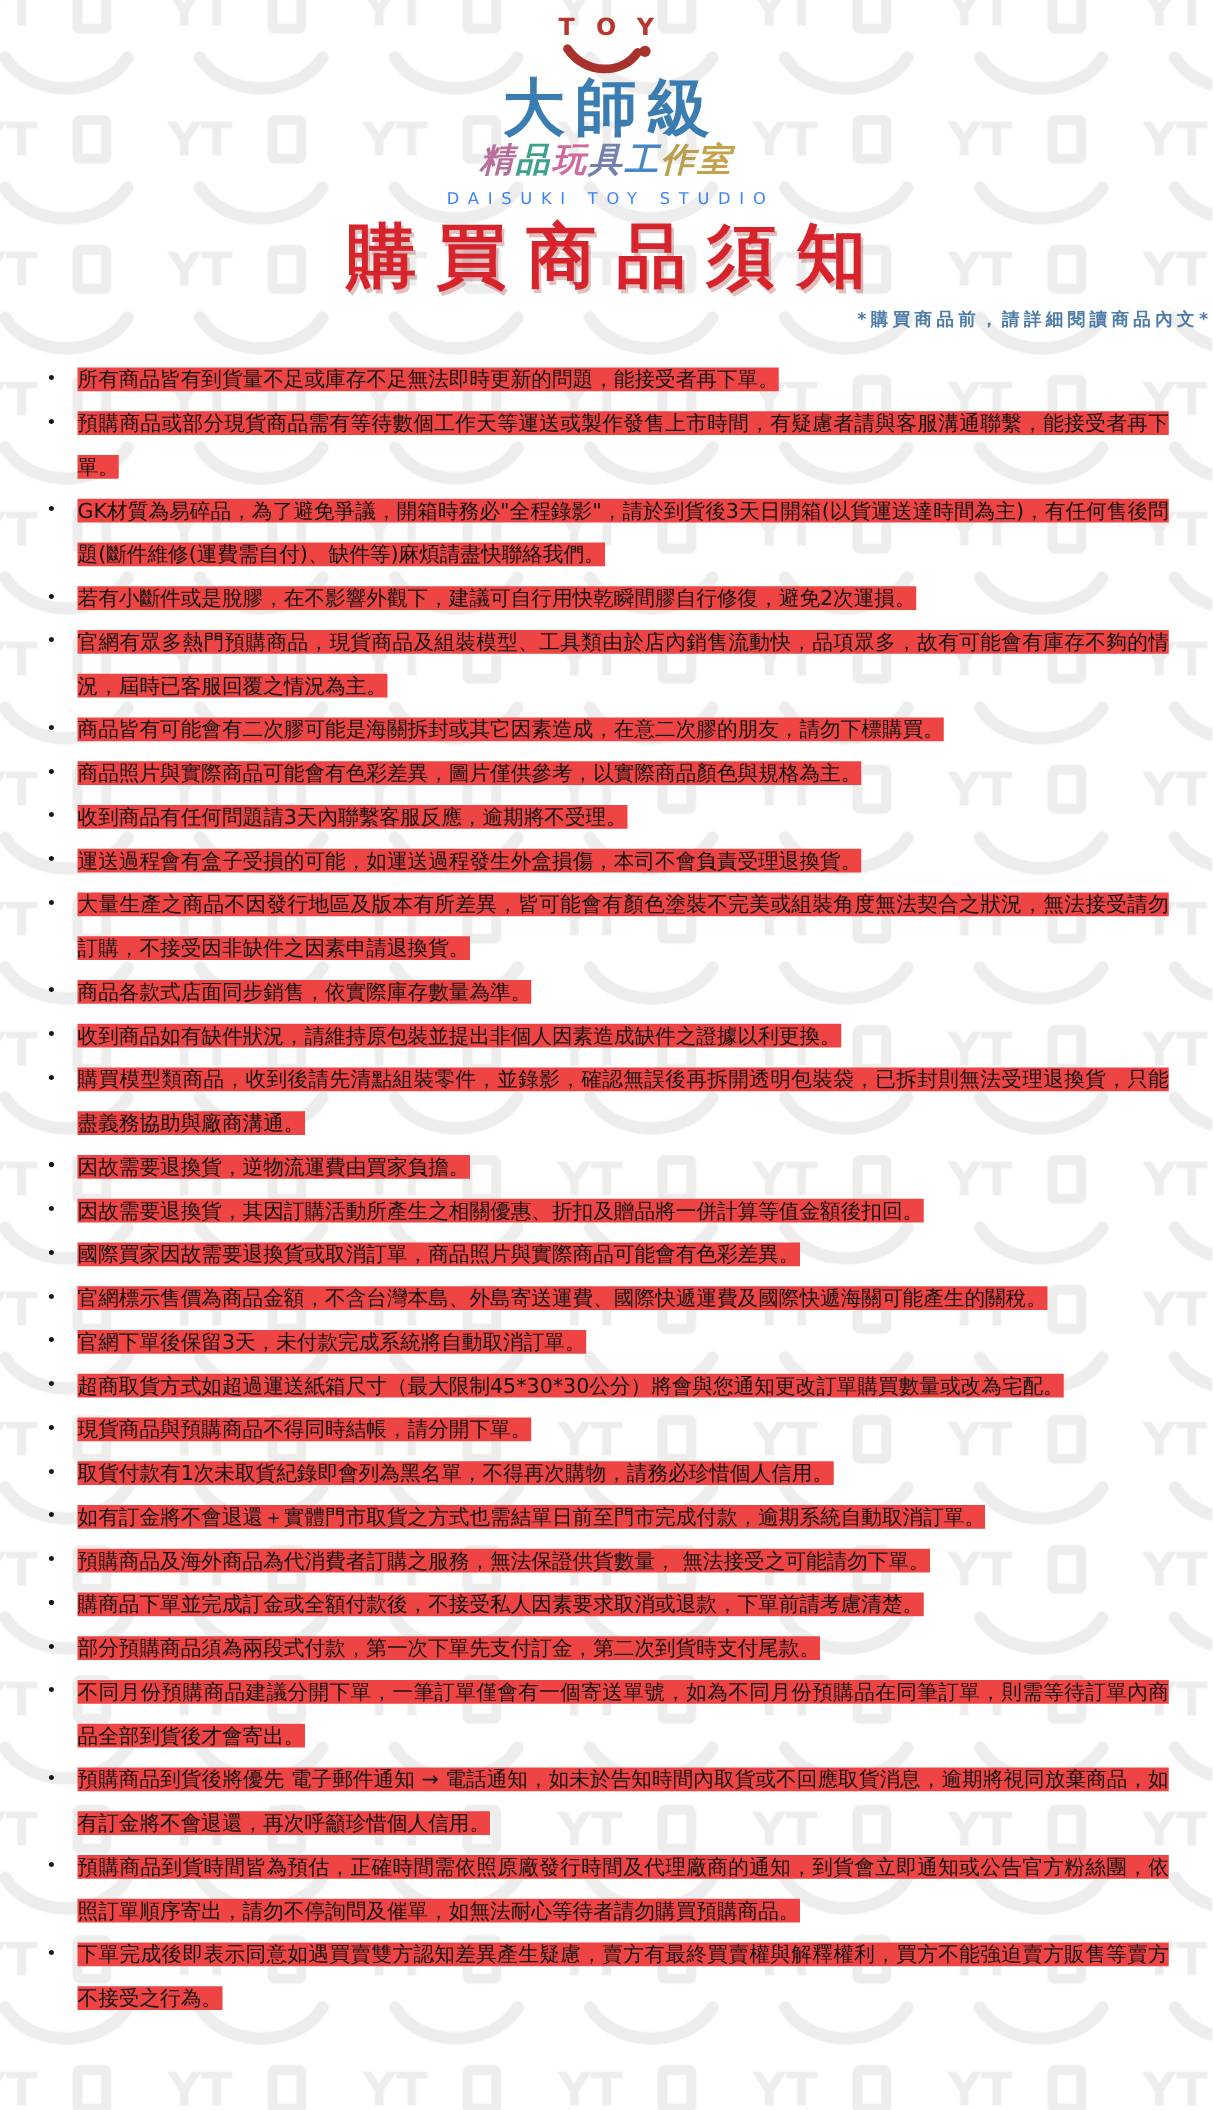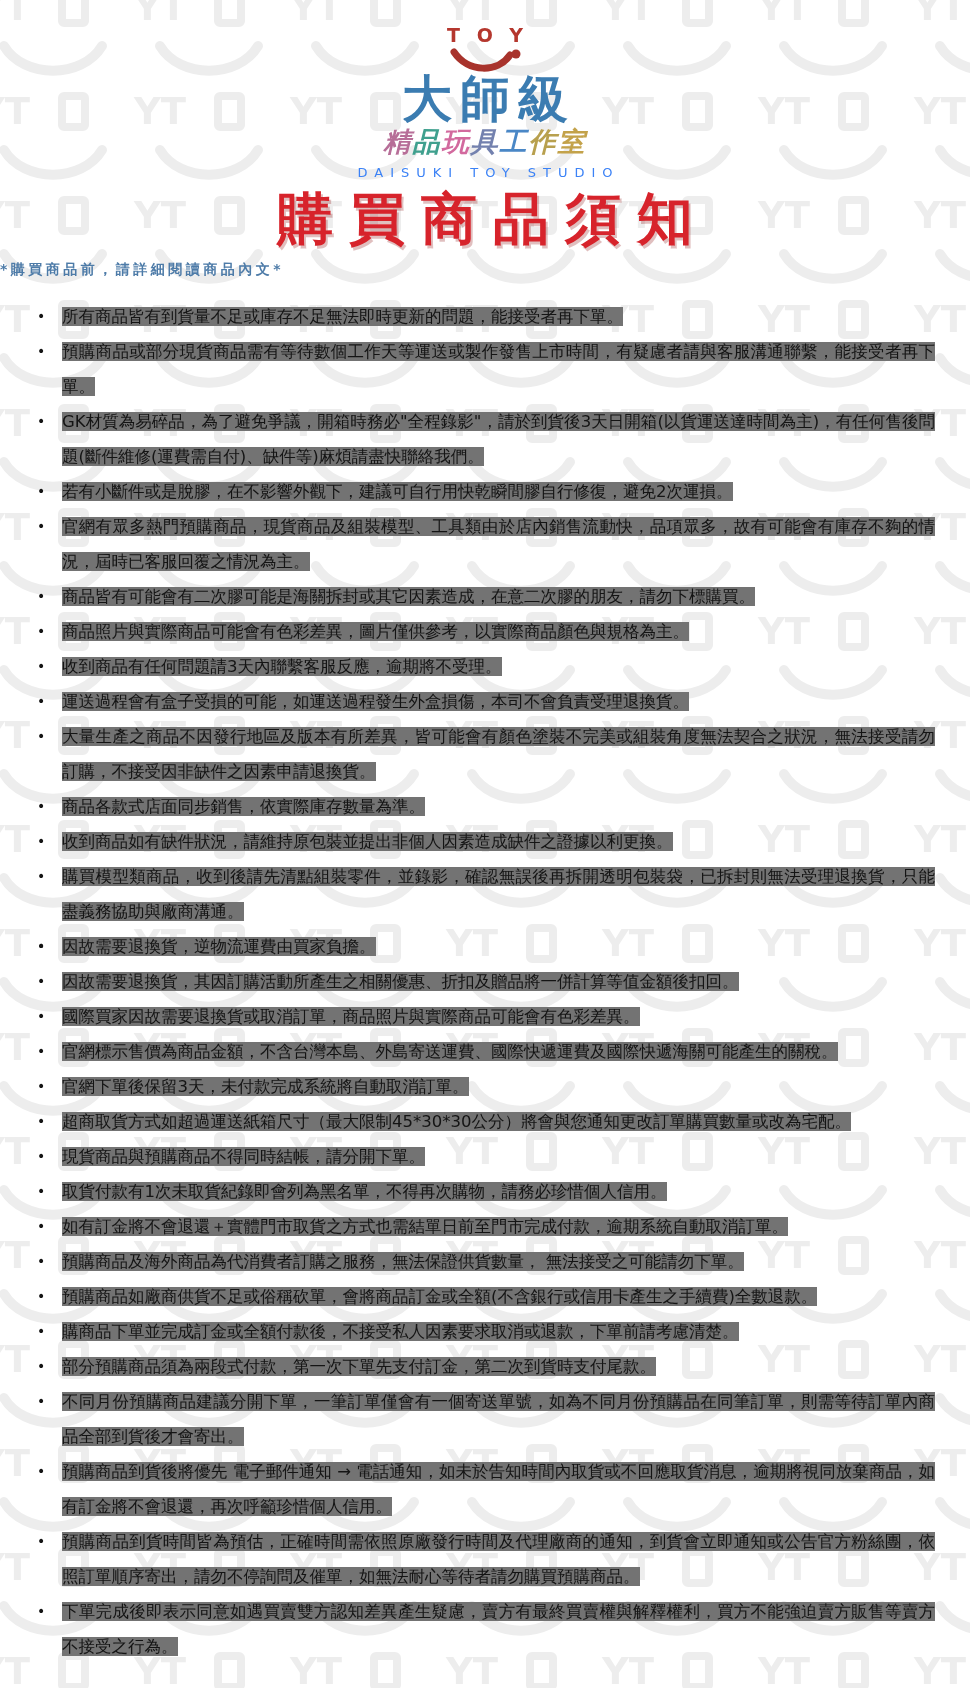--- a/index.html
+++ b/index.html
@@ -9,21 +9,21 @@
     font-family: "DejaVu Sans", "Liberation Sans", sans-serif;
     position: relative;
     overflow: hidden;
   }
   .watermark {
     position: absolute; top: 0; left: 0; z-index: 0;
   }
   .content { position: relative; z-index: 1; }
 
   
-  .logo { text-align: center; padding-top: 24px; }
+  .logo { text-align: center; padding-top: 11px; }
   .toy-word {
     font-size: 19px; font-weight: bold; color: #b5372e;
     letter-spacing: 17px; text-indent: 17px; line-height: 22px;
   }
   .smile-row { height: 26px; line-height: 0; margin-top: 2px; }
   .brand-zh {
     font-size: 50px; font-weight: bold; color: #3b7cb1;
     letter-spacing: 8px; text-indent: 8px; line-height: 50px; margin-top: 0px;
   }
   .studio-zh {
@@ -37,38 +37,38 @@
 
   
   .page-title {
     text-align: center; margin-top: 8px;
     font-size: 56px; font-weight: 900; color: #d7232b;
     letter-spacing: 16px; text-indent: 16px; line-height: 62px;
     text-shadow: 2px 3px 0 rgba(145, 25, 25, 0.28);
     font-family: Liberation Serif, serif;
   }
   .page-subtitle {
-    text-align: left; margin-top: 11px;
+    text-align: right; margin-top: 11px;
     font-size: 14px; font-weight: bold; color: #4d7ba8;
     letter-spacing: 3.5px; line-height: 16px;
   }
 
   
   .bullets { margin: 22px 35px 0 33px; }
   .bullet-item {
     position: relative; padding-left: 29px;
     font-size: 16.5px; line-height: 35px; color: #141414;
     text-align: justify;
   }
   .bullet-item .dot {
     position: absolute; left: 4px; top: 0;
     font-size: 14px; color: #141414;
   }
   .bullet-item .txt {
-    background: #737373;
+    background: #ef4444;
     -webkit-box-decoration-break: clone; box-decoration-break: clone;
   }
 </style>
 </head>
 <body>
 
 <svg class="watermark" width="970" height="1688" xmlns="http://www.w3.org/2000/svg" aria-hidden="true">
   <defs>
     <pattern id="wm-tile" patternUnits="userSpaceOnUse" width="156" height="104" x="-26" y="-14">
       <text x="4" y="34" font-size="37" font-weight="bold" font-family="DejaVu Sans, sans-serif" id="wm-letters-1" fill="#ededed">YT</text>
@@ -212,21 +212,20 @@
       <span class="txt">如有訂金將不會退還＋實體門市取貨之方式也需結單日前至門市完成付款，逾期系統自動取消訂單。</span>
     </div>
 
     <div class="bullet-item">
       <span class="dot">•</span>
       <span class="txt">預購商品及海外商品為代消費者訂購之服務，無法保證供貨數量， 無法接受之可能請勿下單。</span>
     </div>
 
     <div class="bullet-item">
       <span class="dot">•</span>
-      <span class="txt">預購商品如廠商供貨不足或俗稱砍單，會將商品訂金或全額(不含銀行或信用卡產生之手續費)全數退款。</span>
     </div>
 
     <div class="bullet-item">
       <span class="dot">•</span>
       <span class="txt">購商品下單並完成訂金或全額付款後，不接受私人因素要求取消或退款，下單前請考慮清楚。</span>
     </div>
 
     <div class="bullet-item">
       <span class="dot">•</span>
       <span class="txt">部分預購商品須為兩段式付款，第一次下單先支付訂金，第二次到貨時支付尾款。</span>

